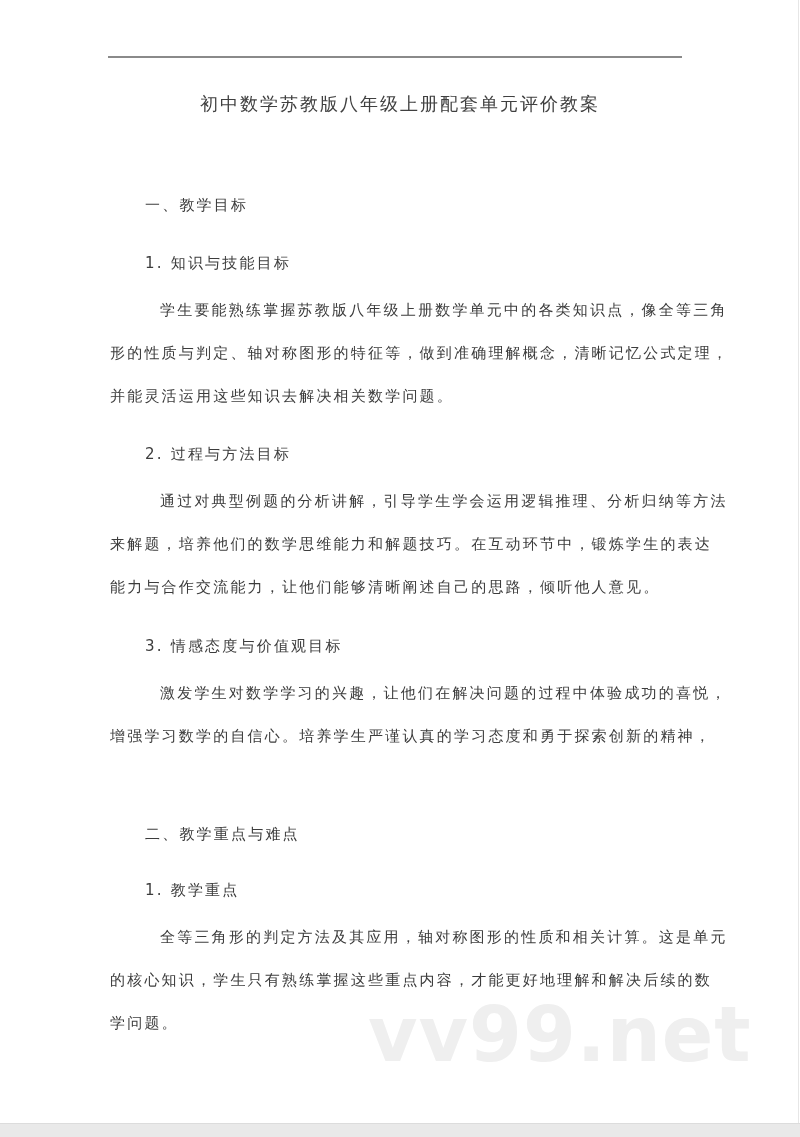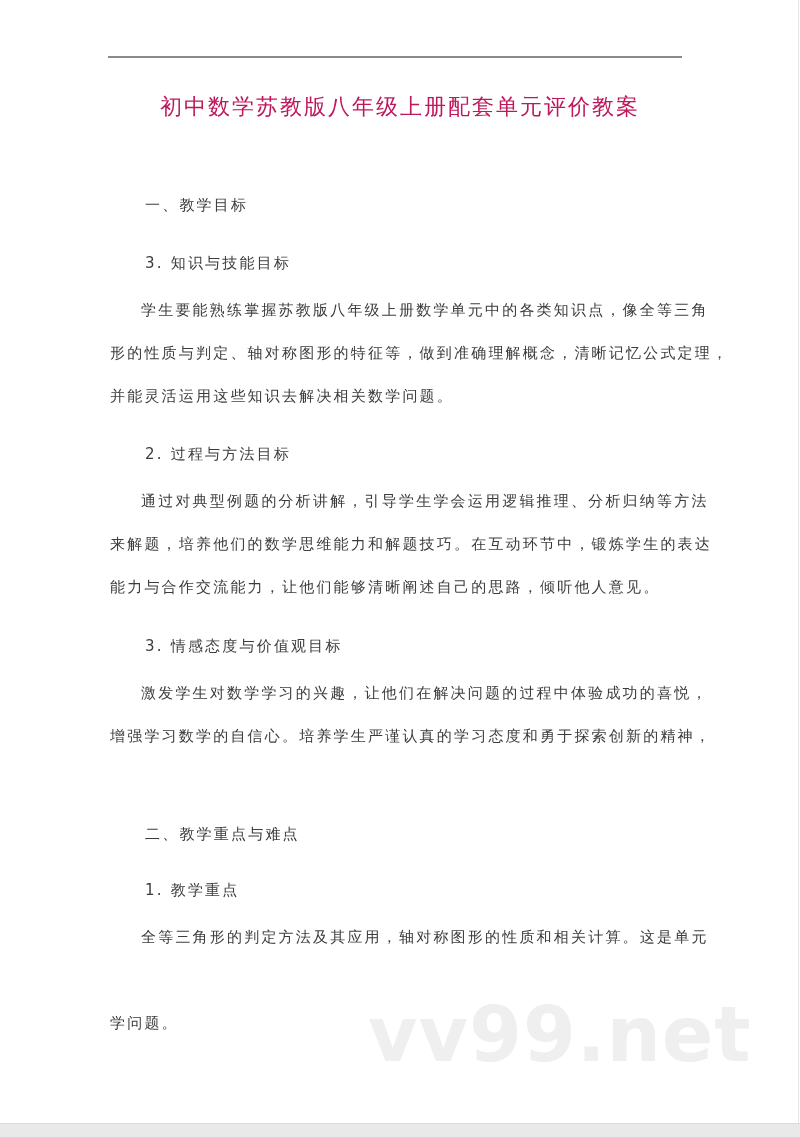--- a/index.html
+++ b/index.html
@@ -3,55 +3,56 @@
 <meta charset="utf-8">
 <style>
   html, body { margin: 0; padding: 0; }
   body {
     width: 800px; height: 1137px; background: #ffffff; position: relative; overflow: hidden;
     font-family: "DejaVu Sans", "Liberation Sans", sans-serif; color: #3a3a3a;
   }
   .page { position: absolute; left: 0; top: 0; width: 798px; height: 1123px; background: #fff; border-right: 1px solid #e6e6e6; }
   .bottom-band { position: absolute; left: 0; top: 1123px; width: 800px; height: 14px; background: #e9e9e9; border-top: 1px solid #dcdcdc; }
   .header-rule { position: absolute; left: 108px; top: 56px; width: 574px; height: 2px; background: #8a8a8a; }
-  .title { position: absolute; left: 0; width: 800px; top: 92px; text-align: center; font-size: 22px; letter-spacing: 2px; color: #be185d; }
+  .title { position: absolute; left: 0; width: 800px; top: 92px; text-align: center; font-size: 18px; letter-spacing: 2px; color: #404040; }
   .line { position: absolute; font-size: 15px; letter-spacing: 2.2px; color: #3c3c3c; white-space: nowrap; margin-top: 28px; }
   .h1 { left: 145px; }
   .h2 { left: 145px; }
-  .p-first { left: 141px; }
+  .p-first { left: 160px; }
   .p-cont { left: 110px; }
   .watermark {
     position: absolute; left: 368px; top: 990px; font-family: "DejaVu Sans", sans-serif; font-weight: bold;
     font-size: 76px; color: #efefef; letter-spacing: 1px;
   }
 </style>
 </head>
 <body>
 
 <div class="page">
   <div class="header-rule"></div>
   <div class="title">初中数学苏教版八年级上册配套单元评价教案</div>
 
   <div class="line h1" style="top:168px">一、教学目标</div>
 
-  <div class="line h2" style="top:226px">3. 知识与技能目标</div>
+  <div class="line h2" style="top:226px">1. 知识与技能目标</div>
   <div class="line p-first" style="top:273px">学生要能熟练掌握苏教版八年级上册数学单元中的各类知识点，像全等三角</div>
   <div class="line p-cont" style="top:359px">并能灵活运用这些知识去解决相关数学问题。</div>
   <div class="line p-cont" style="top:316px">形的性质与判定、轴对称图形的特征等，做到准确理解概念，清晰记忆公式定理，</div>
 
   <div class="line h2" style="top:417px">2. 过程与方法目标</div>
   <div class="line p-first" style="top:464px">通过对典型例题的分析讲解，引导学生学会运用逻辑推理、分析归纳等方法</div>
   <div class="line p-cont" style="top:507px">来解题，培养他们的数学思维能力和解题技巧。在互动环节中，锻炼学生的表达</div>
   <div class="line p-cont" style="top:550px">能力与合作交流能力，让他们能够清晰阐述自己的思路，倾听他人意见。</div>
 
   <div class="line h2" style="top:609px">3. 情感态度与价值观目标</div>
   <div class="line p-cont" style="top:699px">增强学习数学的自信心。培养学生严谨认真的学习态度和勇于探索创新的精神，</div>
   <div class="line p-first" style="top:656px">激发学生对数学学习的兴趣，让他们在解决问题的过程中体验成功的喜悦，</div>
 
   <div class="line h1" style="top:797px">二、教学重点与难点</div>
 
   <div class="line h2" style="top:853px">1. 教学重点</div>
   <div class="line p-first" style="top:900px">全等三角形的判定方法及其应用，轴对称图形的性质和相关计算。这是单元</div>
+  <div class="line p-cont" style="top:943px">的核心知识，学生只有熟练掌握这些重点内容，才能更好地理解和解决后续的数</div>
   <div class="line p-cont" style="top:986px">学问题。</div>
 
   <div class="watermark">vv99.net</div>
 </div>
 <div class="bottom-band"></div>
 
 </body></html>

